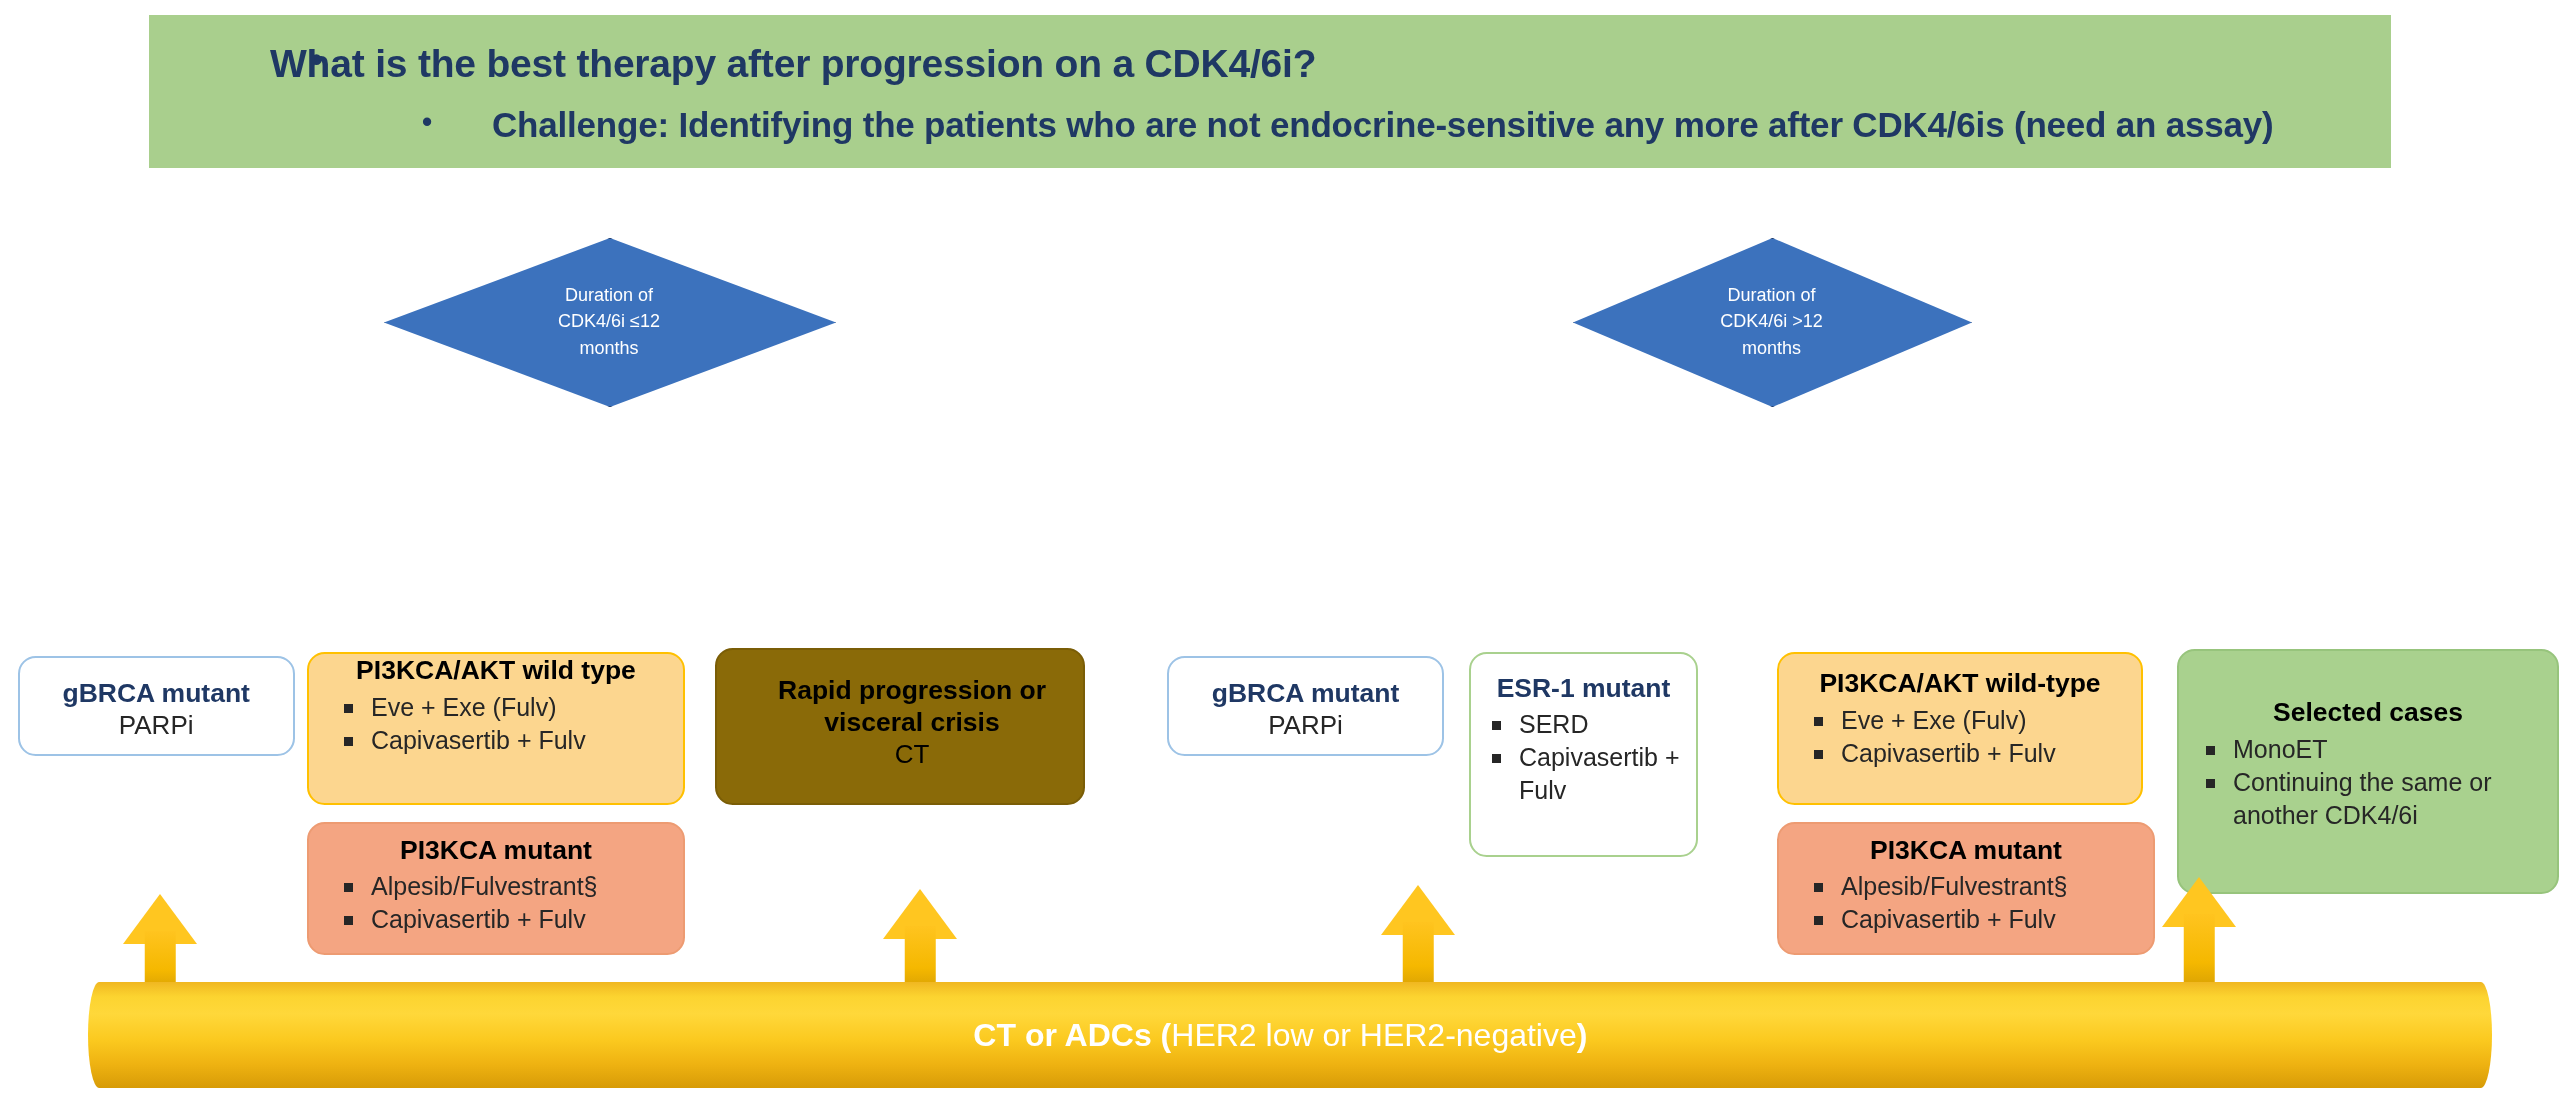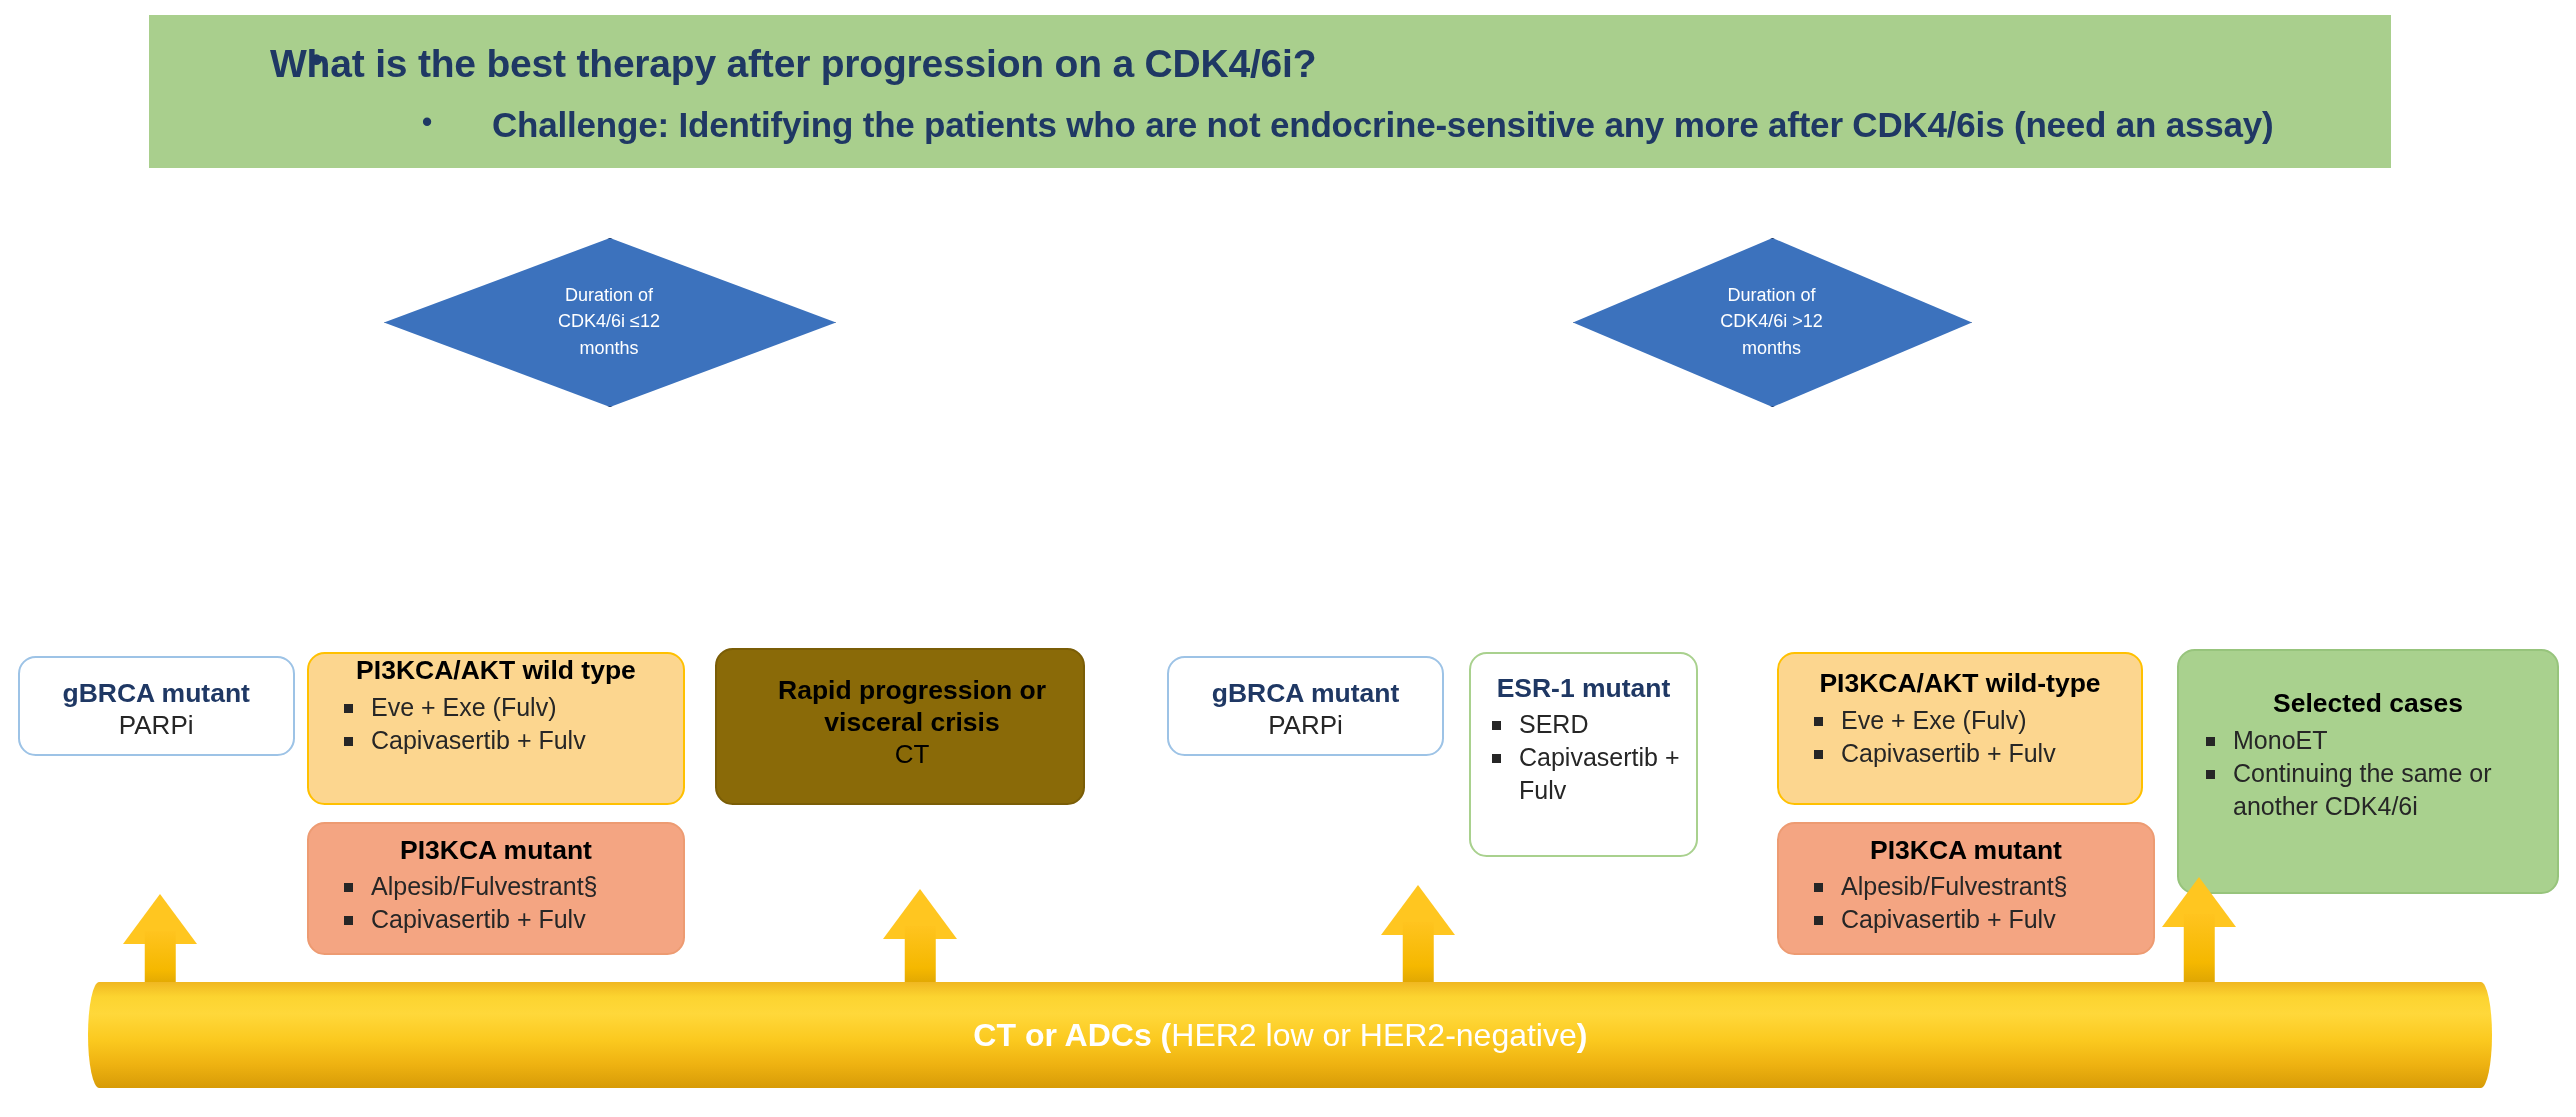--- a/index.html
+++ b/index.html
@@ -190,21 +190,21 @@
   </div>
 
   <div class="box box-salmon" style="left:1777px;top:822px;width:378px;height:133px;padding-top:9.6px;">
     <span class="title t-black">PI3KCA mutant</span>
     <ul>
       <li class="t-dark">Alpesib/Fulvestrant§</li>
       <li class="t-dark">Capivasertib + Fulv</li>
     </ul>
   </div>
 
-  <div class="box box-green" style="left:2177px;top:649px;width:382px;height:245px;padding-top:36px;">
+  <div class="box box-green" style="left:2177px;top:649px;width:382px;height:245px;padding-top:45px;">
     <span class="title t-black">Selected cases</span>
     <ul style="padding-left:27px;">
       <li class="t-dark">MonoET</li>
       <li class="t-dark">Continuing the same or another CDK4/6i</li>
     </ul>
   </div>
 
   <div class="arrow" style="left:122px;top:894px;width:76px;height:108px;">
     <div class="head"></div>
     <div class="shaft" style="height:71px;"></div>

